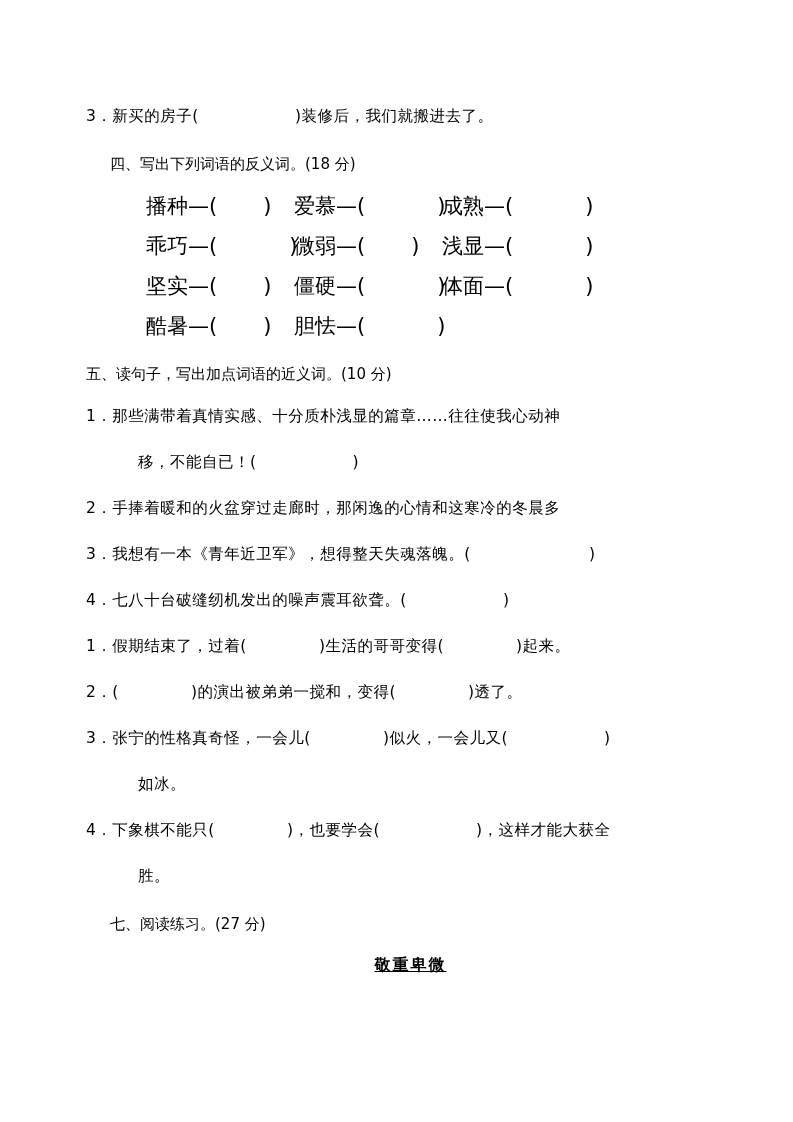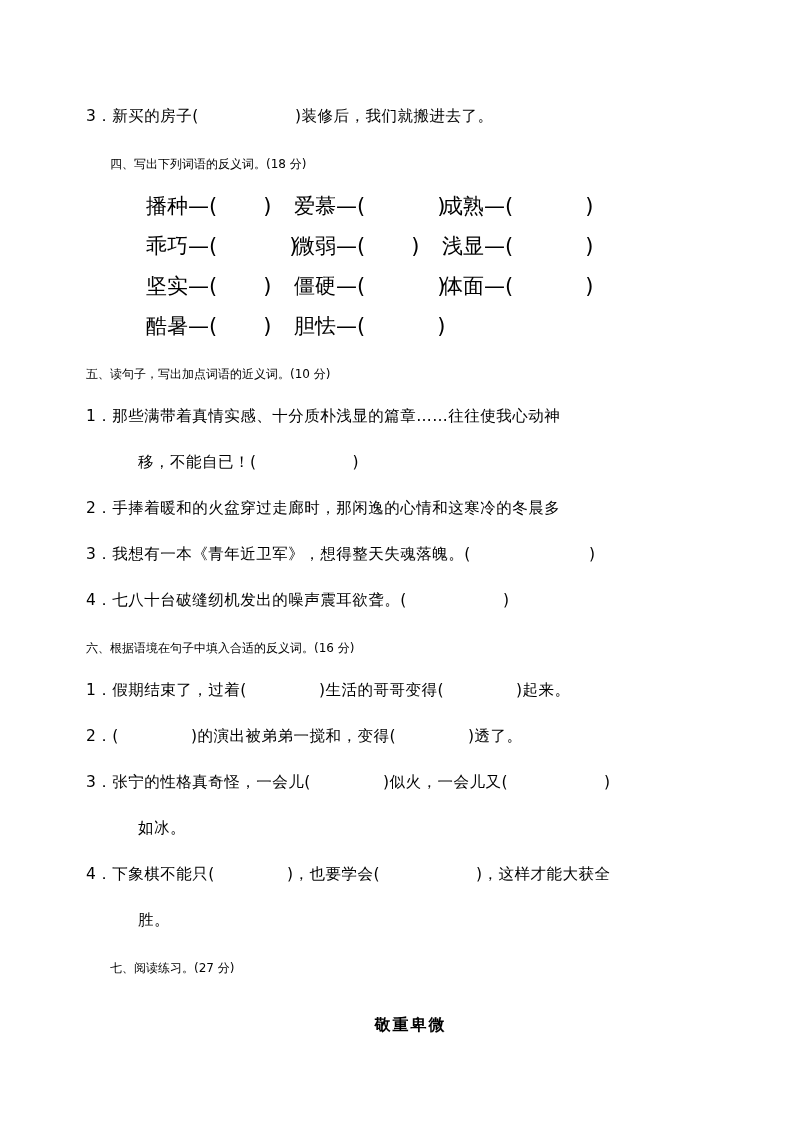--- a/index.html
+++ b/index.html
@@ -27,21 +27,21 @@
     letter-spacing: 0.5px;
     white-space: pre-wrap;
   }
   .q-line {
     margin: 0 0 6px 0;
   }
   .indent-1 { padding-left: 0px; }
   .indent-2 { padding-left: 24px; }
   .cont { padding-left: 52px; }
   .section-head {
-    font-size: 12px;
+    font-size: 15px;
     line-height: 40px;
     margin: 8px 0 2px 0;
   }
   .word-row {
     padding-left: 60px;
     font-size: 21px;
     line-height: 40px;
     display: flex;
   }
   .word-cell {
@@ -52,21 +52,22 @@
   .blank-md { display: inline-block; width: 72px; }
   .blank-lg { display: inline-block; width: 96px; }
   .blank-xl { display: inline-block; width: 118px; }
   .title-center {
     text-align: center;
     font-size: 16px;
     line-height: 34px;
     font-weight: bold;
     letter-spacing: 2px;
     padding-left: 20px;
-    margin-top: 20px;
+    margin-top: 4px;
+    text-decoration: underline;
   }
 </style>
 </head>
 <body>
 
 <div class="page">
 
   <div class="line q-line indent-1"><span>3．新买的房子(</span><span class="blank-lg"></span><span>)装修后，我们就搬进去了。</span></div>
 
   <div class="section-head indent-2">四、写出下列词语的反义词。(18 分)</div>
@@ -98,21 +99,20 @@
 
   <div class="line q-line indent-1">1．那些满带着真情实感、十分质朴浅显的篇章……往往使我心动神</div>
   <div class="line q-line cont"><span>移，不能自已！(</span><span class="blank-lg"></span><span>)</span></div>
 
   <div class="line q-line indent-1">2．手捧着暖和的火盆穿过走廊时，那闲逸的心情和这寒冷的冬晨多</div>
 
   <div class="line q-line indent-1"><span>3．我想有一本《青年近卫军》，想得整天失魂落魄。(</span><span class="blank-xl"></span><span>)</span></div>
 
   <div class="line q-line indent-1"><span>4．七八十台破缝纫机发出的噪声震耳欲聋。(</span><span class="blank-lg"></span><span>)</span></div>
 
-  <div class="section-head indent-1">六、根据语境在句子中填入合适的反义词。(16 分)</div>
 
   <div class="line q-line indent-1"><span>1．假期结束了，过着(</span><span class="blank-md"></span><span>)生活的哥哥变得(</span><span class="blank-md"></span><span>)起来。</span></div>
 
   <div class="line q-line indent-1"><span>2．(</span><span class="blank-md"></span><span>)的演出被弟弟一搅和，变得(</span><span class="blank-md"></span><span>)透了。</span></div>
 
   <div class="line q-line indent-1"><span>3．张宁的性格真奇怪，一会儿(</span><span class="blank-md"></span><span>)似火，一会儿又(</span><span class="blank-lg"></span><span>)</span></div>
   <div class="line q-line cont">如冰。</div>
 
   <div class="line q-line indent-1"><span>4．下象棋不能只(</span><span class="blank-md"></span><span>)，也要学会(</span><span class="blank-lg"></span><span>)，这样才能大获全</span></div>
   <div class="line q-line cont">胜。</div>

